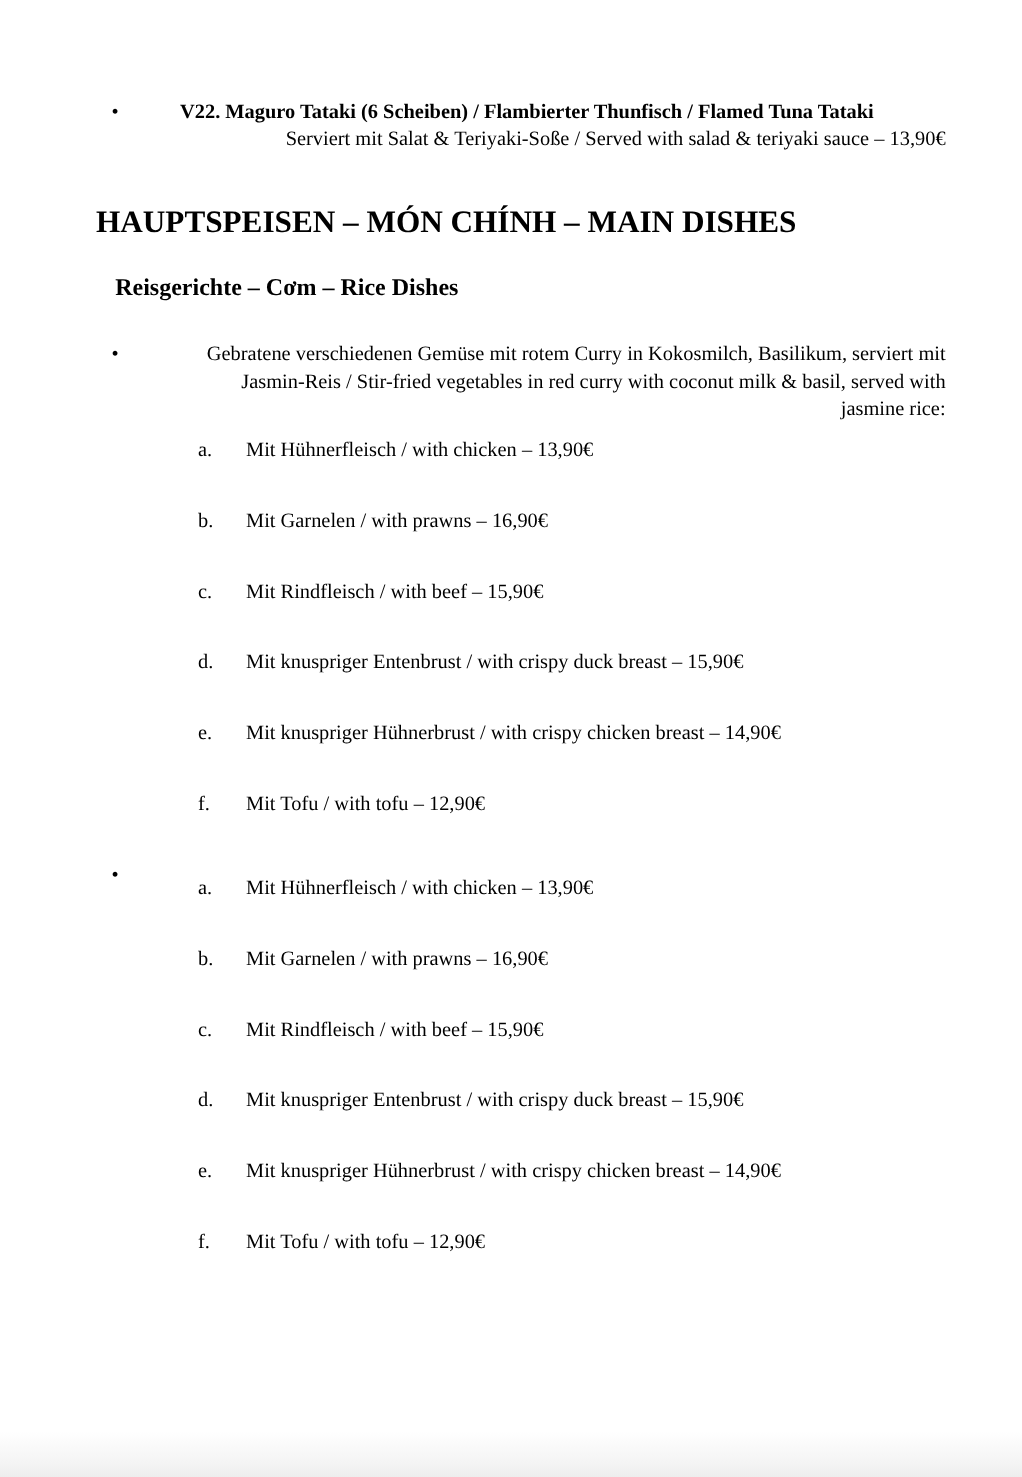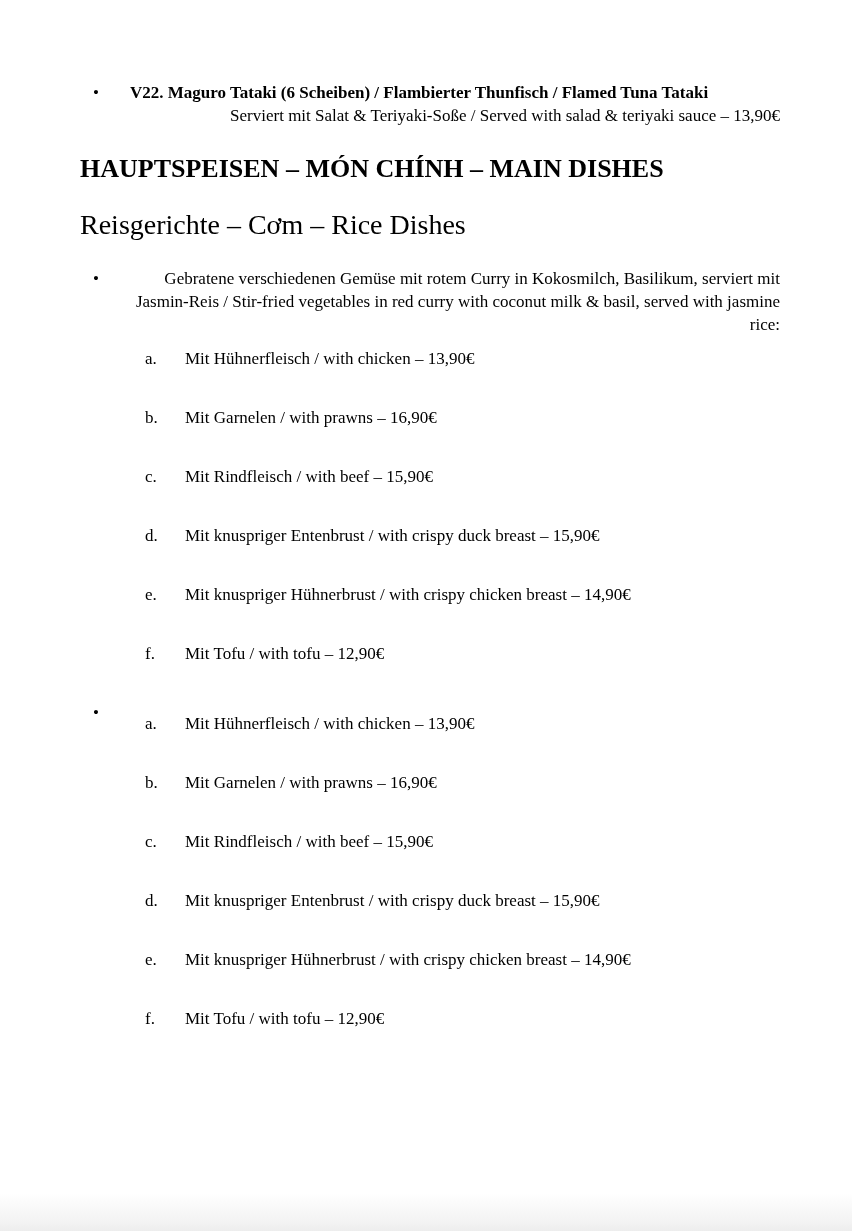--- a/index.html
+++ b/index.html
@@ -31,41 +31,42 @@
     width: 50px;
     padding-left: 13px;
     box-sizing: border-box;
     font-size: 17px;
     line-height: 23px;
   }
   .item-body {
     flex: 1;
     font-size: 17px;
     line-height: 23px;
+    margin-left: 20px;
   }
   .item-title {
     font-weight: bold;
   }
   .item-desc {
     max-width: 650px;
     text-align: right;
   }
   
   .heading-1 {
-    margin: 27px 0 0 0;
+    margin: 43px 0 0 0;
     font-size: 26px;
     line-height: 30px;
     font-weight: bold;
     letter-spacing: 0px;
   }
   .heading-2 {
-    margin: 27px 0 0 0;
-    font-size: 28px;
+    margin: 27px 0 0 16px;
+    font-size: 20px;
     line-height: 27px;
-    font-weight: normal;
+    font-weight: bold;
   }
   .first-section-gap {
     margin-top: 29px;
   }
   
   .options {
     margin-top: 11px;
   }
   .option {
     display: flex;

